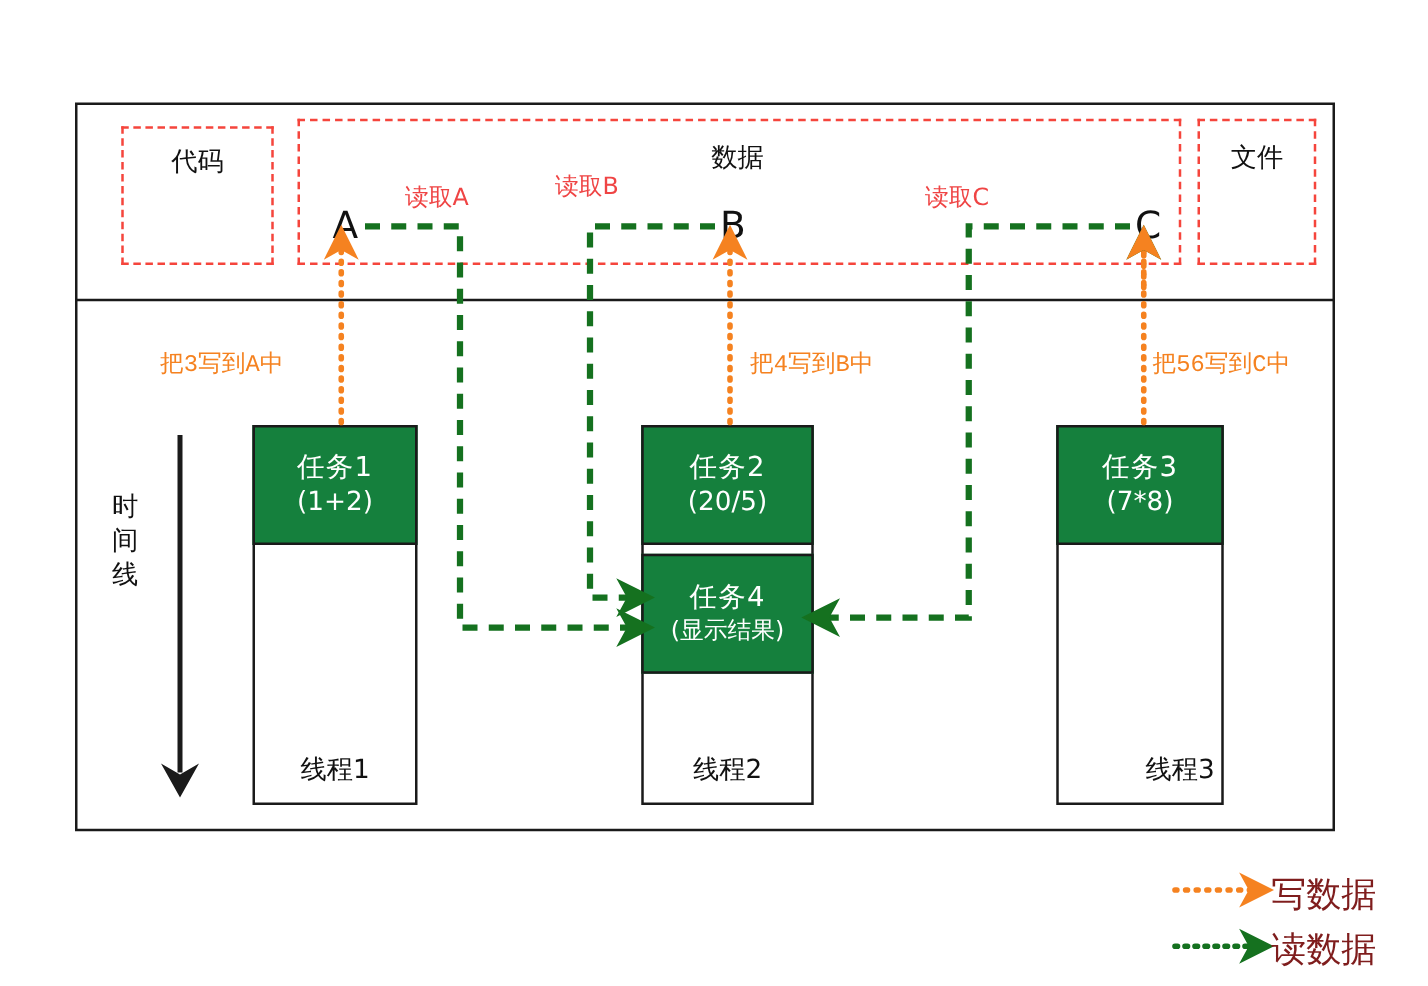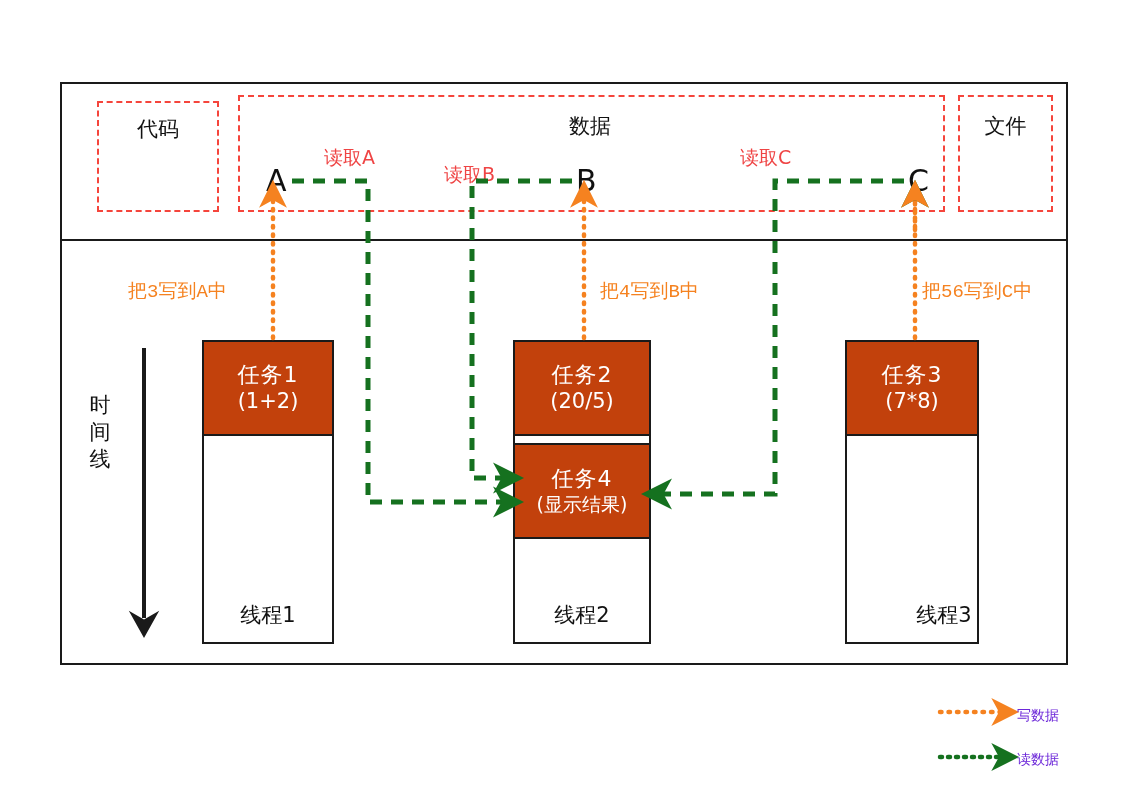--- a/index.html
+++ b/index.html
@@ -77,21 +77,21 @@
   #var-b { left: 576px; top: 166px; }
   #var-c { left: 908px; top: 166px; }
 
   
   .read-label {
     font-size: 19px;
     color: #ef4444;
     white-space: nowrap;
   }
   #read-a-label { left: 324px; top: 145px; }
-  #read-b-label { left: 444px; top: 162px; }
+  #read-b-label { left: 444px; top: 136px; }
   #read-c-label { left: 740px; top: 145px; }
 
   
   .write-label {
     font-size: 19px;
     color: #f58220;
     white-space: nowrap;
     font-family: Liberation Mono, monospace;
   }
   #write-a-label { left: 128px; top: 278px; }
@@ -123,21 +123,21 @@
     font-size: 21px;
     color: #111111;
     text-align: center;
   }
   #thread-1-label { left: 202px; top: 601px; width: 132px; }
   #thread-2-label { left: 513px; top: 601px; width: 138px; }
   #thread-3-label { left: 845px; top: 601px; width: 134px; padding-left: 32px; }
 
   
   .task-block {
-    background: #c2410c;
+    background: #15803d;
     border: 2.5px solid #1a1a1a;
     box-sizing: border-box;
     color: #ffffff;
     text-align: center;
     display: flex;
     flex-direction: column;
     justify-content: center;
     align-items: center;
     line-height: 1.22;
   }
@@ -159,22 +159,22 @@
 
   
   #legend { left: 935px; top: 694px; width: 200px; }
   .legend-row {
     display: flex;
     align-items: center;
     height: 44px;
   }
   .legend-swatch { width: 70px; height: 20px; flex: none; }
   .legend-text {
-    font-size: 14px;
-    color: #6d28d9;
+    font-size: 28px;
+    color: #7f1d1d;
     margin-left: 12px;
     white-space: nowrap;
   }
 </style>
 </head>
 <body>
 
 <div id="stage" class="abs">
 
 

